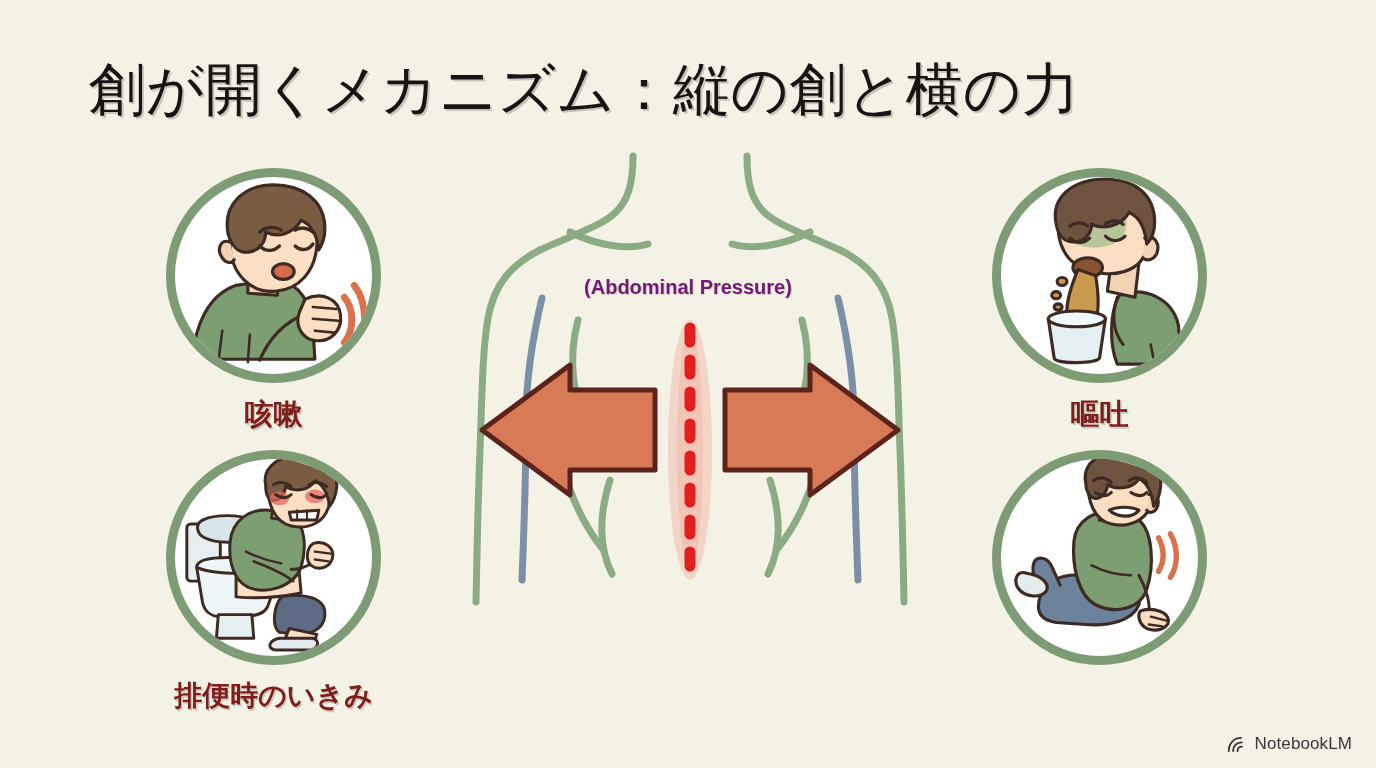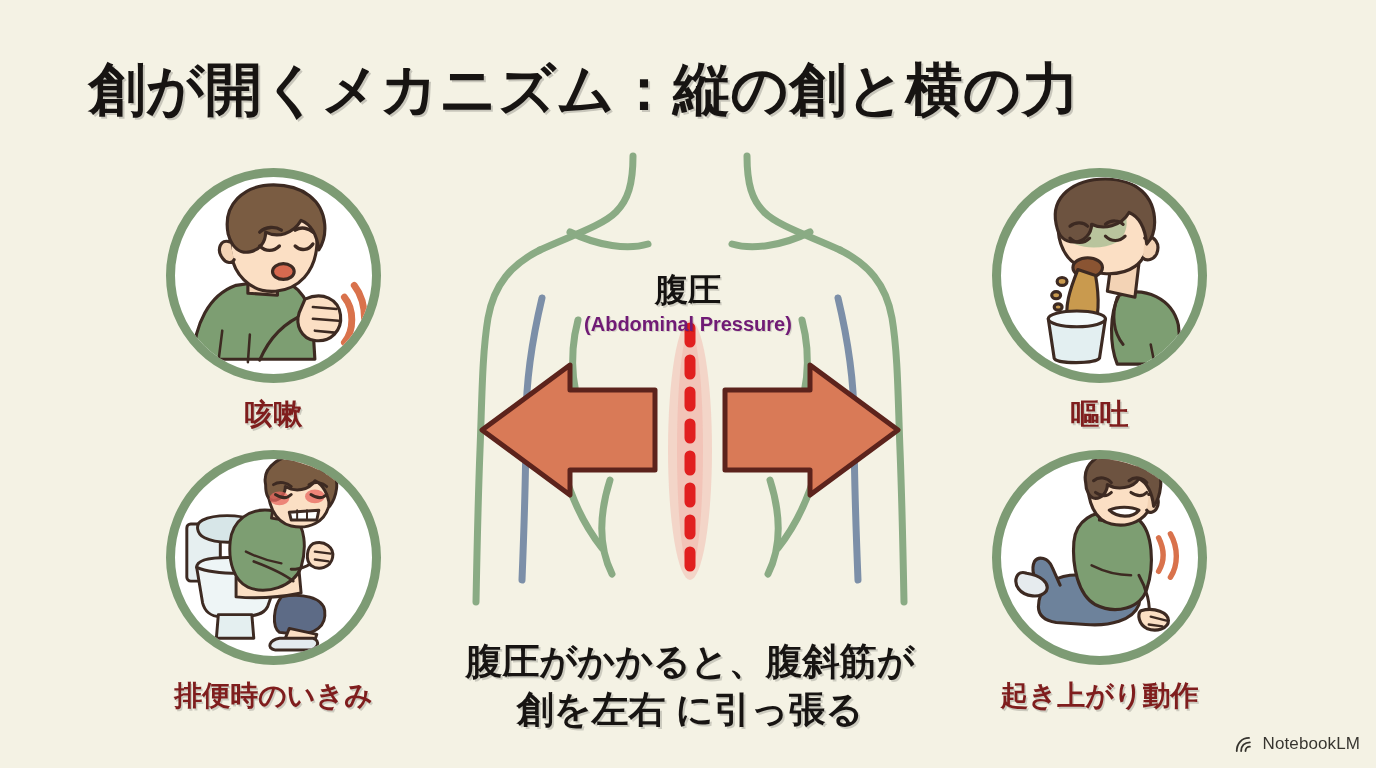--- a/index.html
+++ b/index.html
@@ -10,21 +10,21 @@
     overflow:hidden;
     position:relative;
   }
   #stage{position:relative;width:1376px;height:768px;}
 
   
   .title{
     position:absolute;left:0;top:52px;width:1168px;
     text-align:center;
     font-size:57px;
-    font-weight:700;
+    font-weight:400;
     letter-spacing:0.5px;
     color:#171412;
     text-shadow:2px 2px 0 rgba(0,0,0,0.18);
     white-space:nowrap;
   }
 
   
   .card{position:absolute;width:215px;}
   .circle{
     position:relative;
@@ -80,21 +80,21 @@
     position:absolute;left:390px;top:638px;width:600px;
     text-align:center;
     font-size:37px;font-weight:700;color:#171412;
     line-height:1.30;
     text-shadow:2px 2px 0 rgba(0,0,0,0.16);
   }
   #bottom-caption div{white-space:nowrap;}
 
   
   #watermark{
-    position:absolute;right:16px;bottom:14px;
+    position:absolute;right:24px;bottom:14px;
     display:flex;align-items:center;gap:7px;
     opacity:.88;
   }
   #watermark .wm-text{
     font-size:17px;color:#1c1a16;letter-spacing:.1px;
     font-family:"Liberation Sans",sans-serif;
   }
 </style>
 </head>
 <body>
@@ -138,28 +138,23 @@
 
       <line x1="270" y1="178" x2="270" y2="432" stroke="#e11f1f" stroke-width="11" stroke-linecap="round" stroke-dasharray="14 18"></line>
 
       <path d="M235 262 L235 240 L150 240 L150 215 L62 280 L150 345 L150 320 L235 320 L235 298 Z" fill="#d97a57" stroke="#5c231c" stroke-width="5" stroke-linejoin="round"></path>
 
       <path d="M305 262 L305 240 L390 240 L390 215 L478 280 L390 345 L390 320 L305 320 L305 298 Z" fill="#d97a57" stroke="#5c231c" stroke-width="5" stroke-linejoin="round"></path>
     </svg>
   </div>
 
   <div id="pressure-label">
-    <div id="pressure-jp">腹圧</div>
     <div id="pressure-en">(Abdominal Pressure)</div>
   </div>
 
-  <div id="bottom-caption">
-    <div>腹圧がかかると、腹斜筋が</div>
-    <div>創を左右 に引っ張る</div>
-  </div>
 
   <div class="card" id="card-cough">
     <div class="circle">
       <svg viewBox="0 0 200 200" xmlns="http://www.w3.org/2000/svg">
         <g stroke="#3d2a22" stroke-width="3.2" stroke-linecap="round" stroke-linejoin="round">
 
           <path d="M18 185 C20 150 34 120 62 110 L104 104 C128 108 138 130 140 152 L142 185 Z" fill="#7d9e72"></path>
 
           <path d="M74 96 L74 118 L104 120 L104 94 Z" fill="#f3d3b5"></path>
 
@@ -325,21 +320,20 @@
 
           <path d="M92 108 C104 114 118 118 132 118" fill="none" stroke-width="2.6"></path>
         </g>
 
         <g fill="none" stroke="#d9724c" stroke-width="5.5" stroke-linecap="round">
           <path d="M160 80 C166 92 166 104 160 114"></path>
           <path d="M172 76 C180 90 180 108 172 120"></path>
         </g>
       </svg>
     </div>
-    <div class="card-label wide">起き上がり動作</div>
   </div>
 
   <div id="watermark">
     <svg width="21" height="17" viewBox="0 0 24 19">
       <g fill="none" stroke="#1c1a16" stroke-width="2.1" stroke-linecap="round">
         <path d="M2 17 C2 8 8 2 16 2"></path>
         <path d="M7 17 C7 11 11 7 17 7"></path>
         <path d="M12 17 C12 14 14 12 17 12"></path>
       </g>
     </svg>

